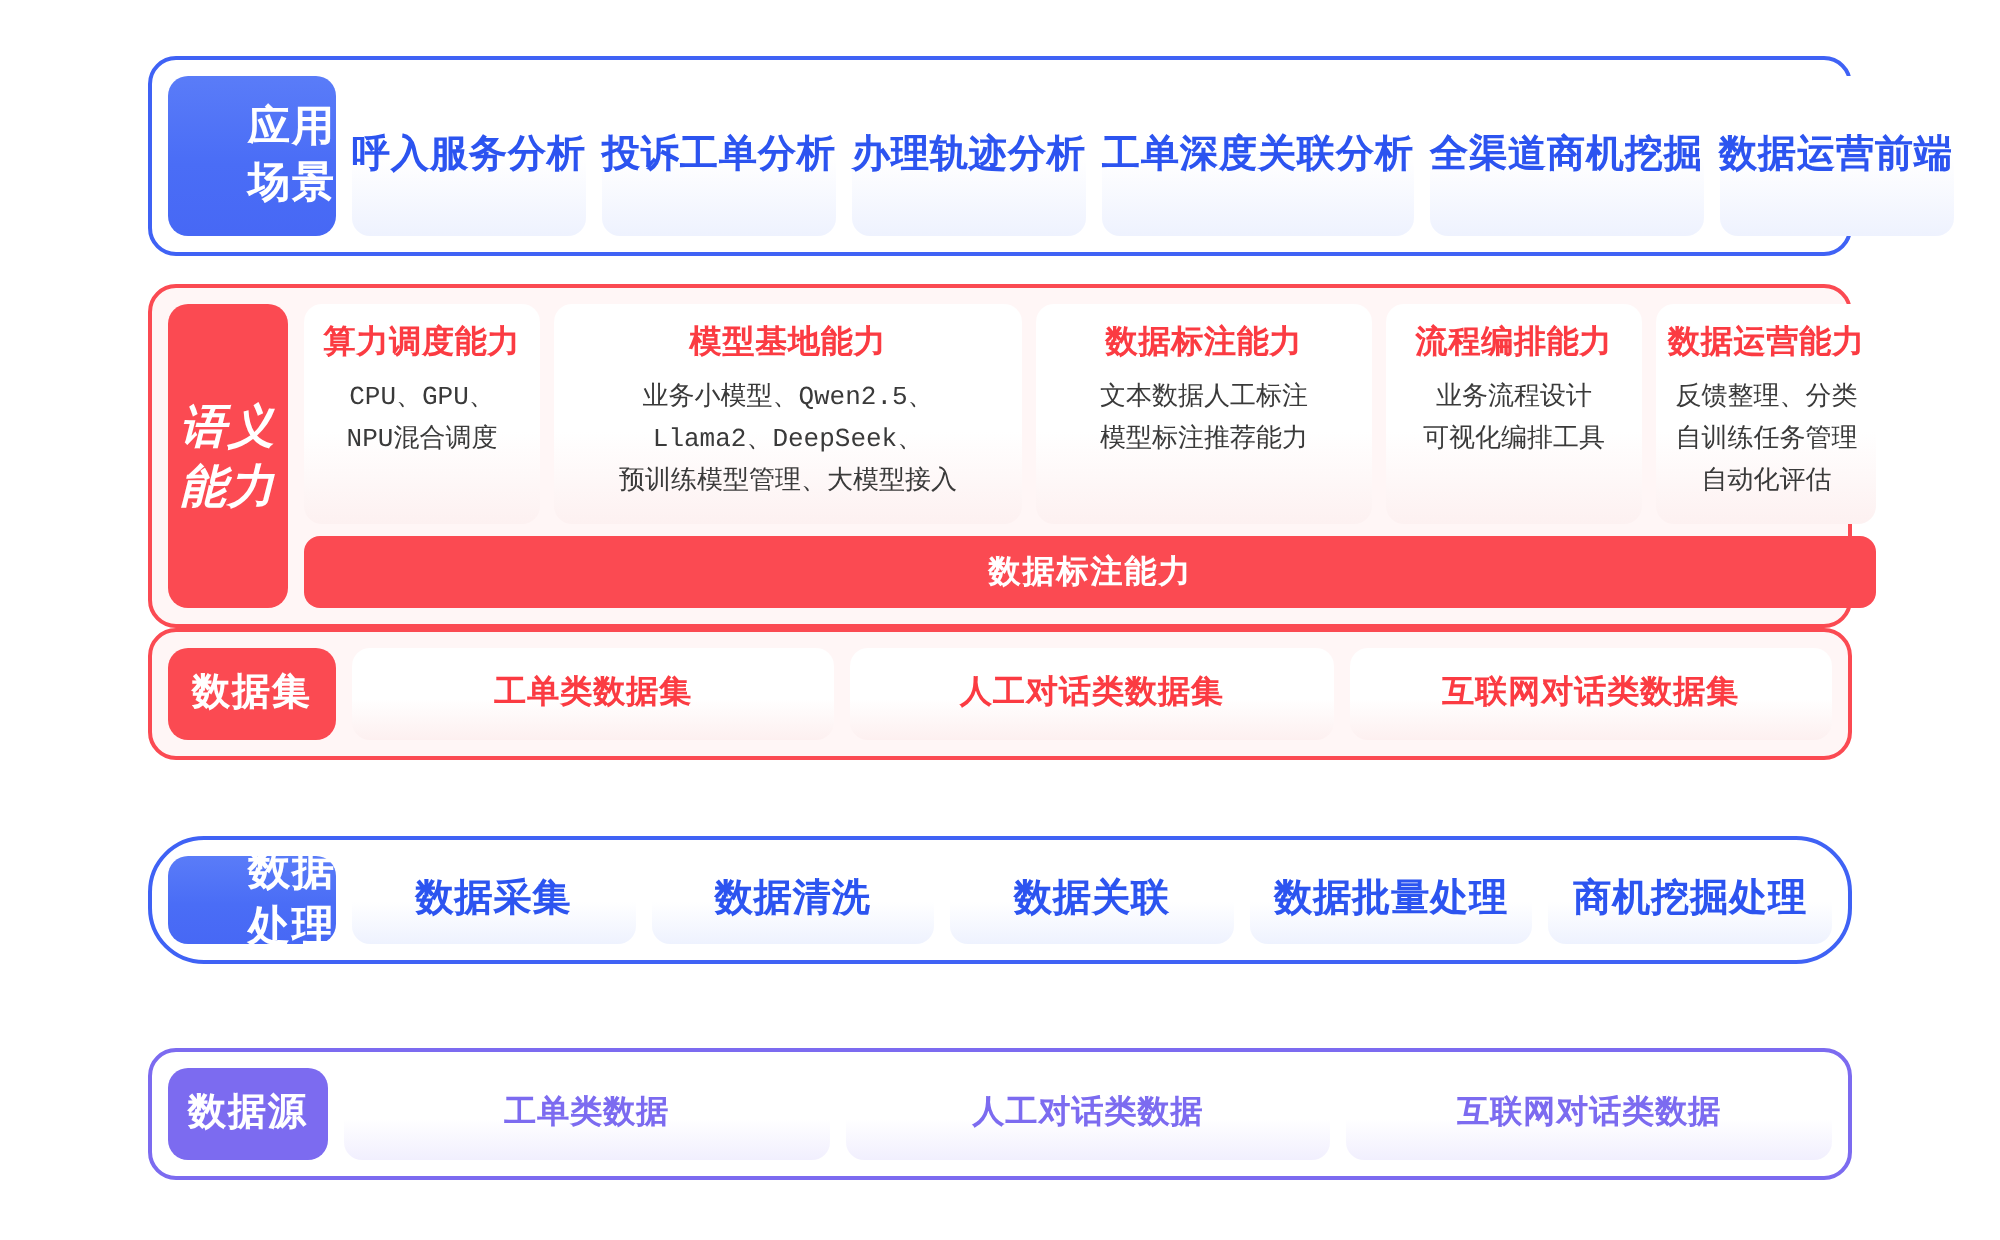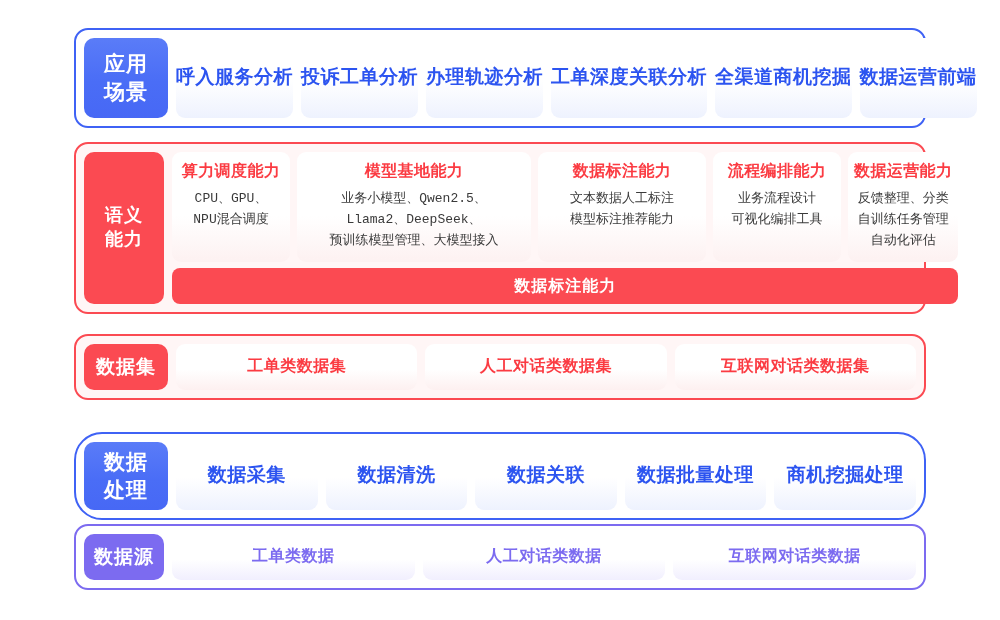--- a/index.html
+++ b/index.html
@@ -43,21 +43,21 @@
     display: flex;
     flex-direction: column;
     align-items: center;
     justify-content: center;
     color: #ffffff;
     font-weight: 700;
     line-height: 1.32;
     text-align: center;
     letter-spacing: 1px;
   }
-  .chip.blue   { background: linear-gradient(180deg,#5a7cf8 0%,#4a6df6 55%,#4768f5 100%); }
+  .chip.blue   { background: linear-gradient(180deg,#5a7cf8 0%,#4a6df6 55%,#4768f5 100%); align-items: flex-end; }
   .chip.red    { background: #fb4a52; }
   .chip.purple { background: #7c6bf0; }
 
   
   .tiles {
     flex: 1 1 auto;
     display: flex;
     gap: 8px;
     margin-left: 8px;
   }
@@ -96,21 +96,21 @@
   }
   .tile .ln { display: block; white-space: nowrap; }
 
   
   #row-scenarios { top: 28px; height: 100px; }
   #row-scenarios .chip { width: 84px; font-size: 21px; }
   #row-scenarios .tile { font-size: 19px; }
 
   
   #row-semantic { top: 142px; height: 172px; flex-direction: row; }
-  #row-semantic .chip { width: 80px; font-size: 18px; }
+  #row-semantic .chip { width: 60px; font-size: 23px; font-style: italic; }
   #row-semantic .sem-right {
     flex: 1 1 auto;
     margin-left: 8px;
     display: flex;
     flex-direction: column;
     gap: 6px;
   }
   #row-semantic .sem-cards {
     flex: 1 1 auto;
     display: flex;
@@ -154,26 +154,26 @@
     color: #ffffff;
     font-size: 16px;
     font-weight: 700;
     letter-spacing: 1px;
     display: flex;
     align-items: center;
     justify-content: center;
   }
 
   
-  #row-datasets { top: 334px; height: 66px; }
+  #row-datasets { top: 314px; height: 66px; }
   #row-datasets .chip { width: 84px; font-size: 19px; }
   #row-datasets .tile { font-size: 16px; }
 
   
-  #row-processing { top: 432px; height: 88px; border-radius: 28px; }
+  #row-processing { top: 418px; height: 64px; border-radius: 28px; }
   #row-processing .chip { width: 84px; font-size: 21px; }
   #row-processing .tile { font-size: 19px; }
 
   
   #row-source { top: 524px; height: 66px; }
   #row-source .chip { width: 80px; font-size: 19px; }
   #row-source .tile { font-size: 16px; }
 </style>
 </head>
 <body>

